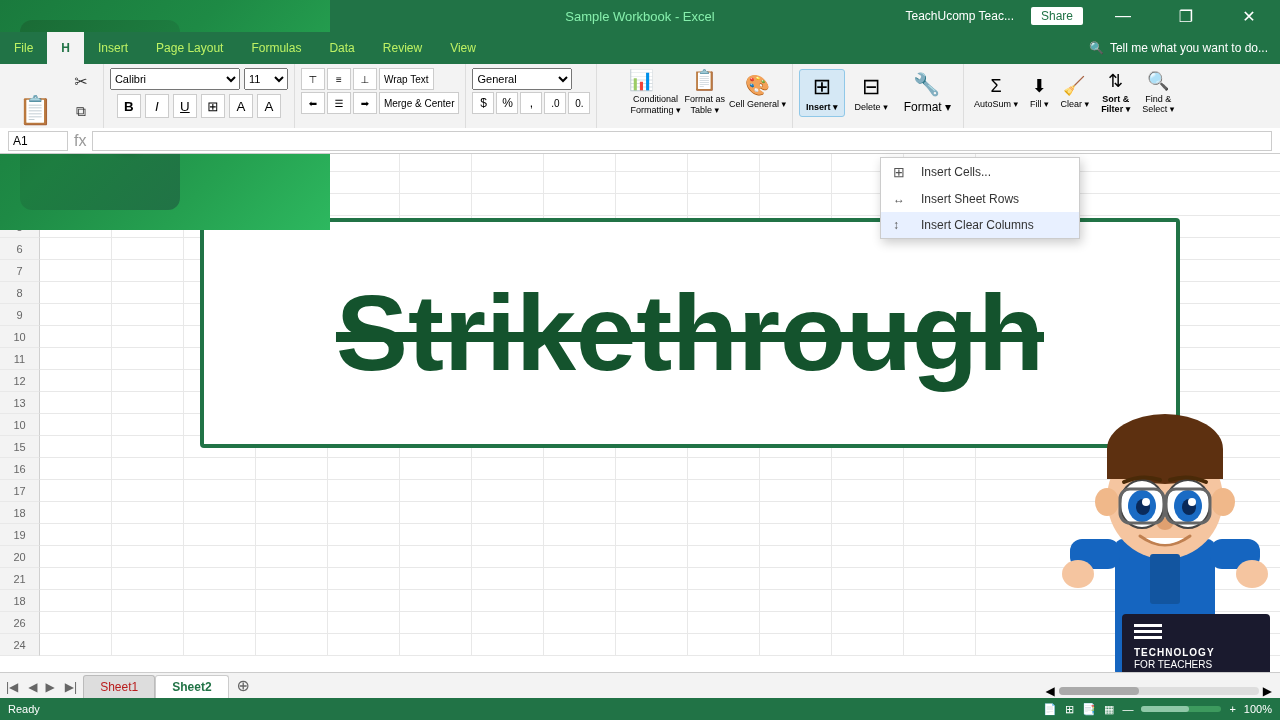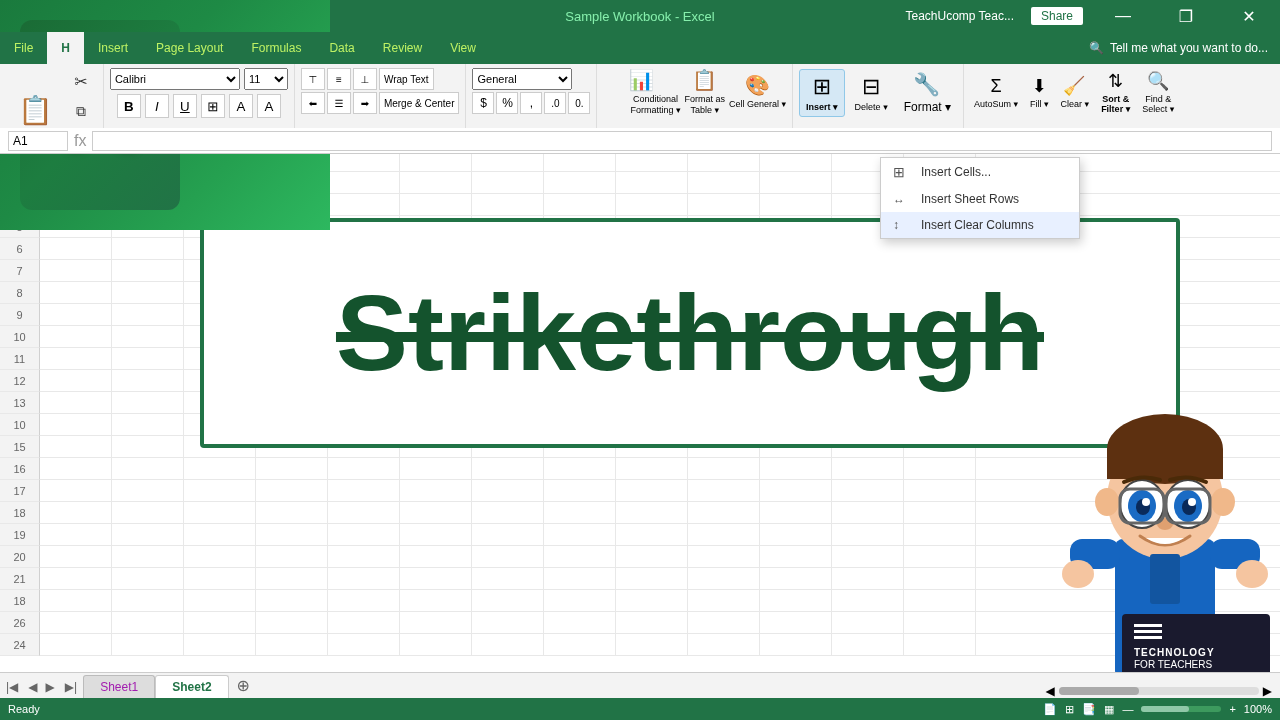--- a/index.html
+++ b/index.html
@@ -61,21 +61,21 @@
     }
     .ribbon-btn.large { padding: 4px 8px; }
     .sheet-tab {
       padding: 4px 16px;
       background: #ddd;
       border: 1px solid #bbb;
       border-bottom: none;
       border-radius: 3px 3px 0 0;
       font-size: 12px;
       cursor: pointer;
-      color: #a21caf;
+      color: #b91c1c;
     }
     .sheet-tab.active {
       background: white;
       color: #217346;
       font-weight: 600;
       border-color: #ccc;
     }
 
     
     .status-bar {

